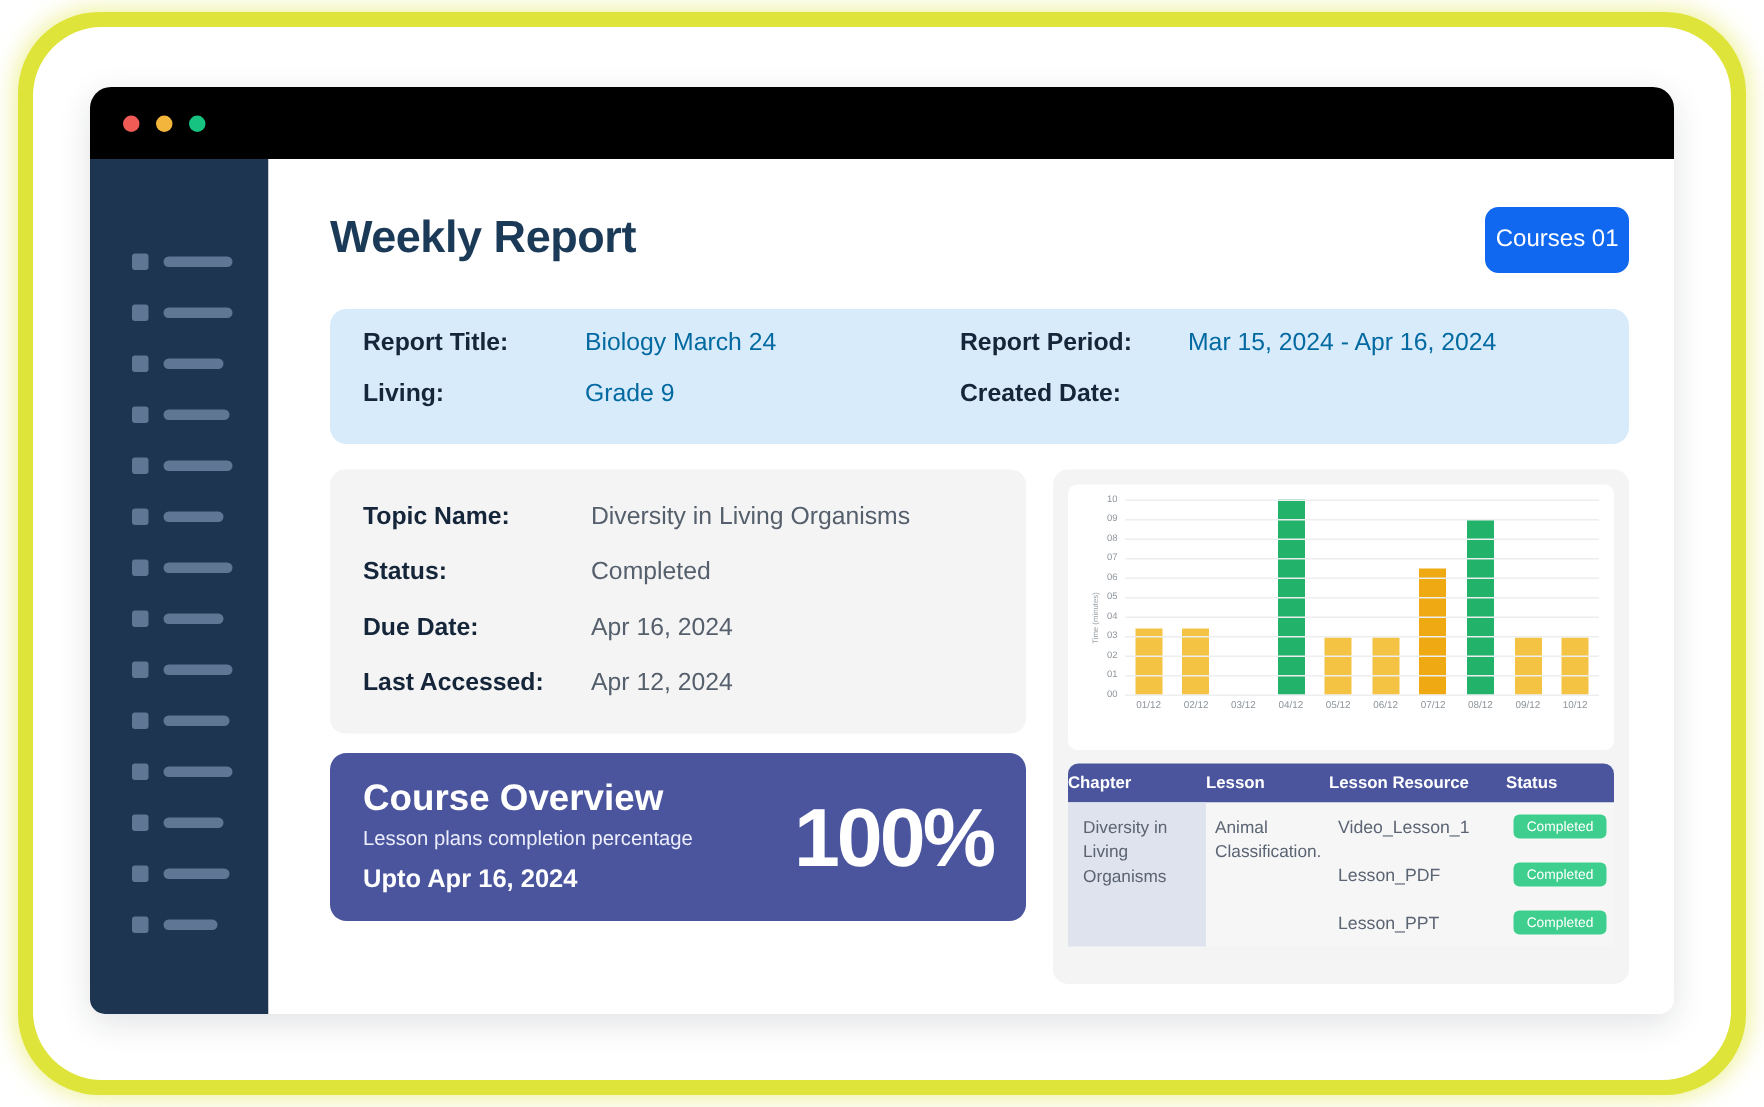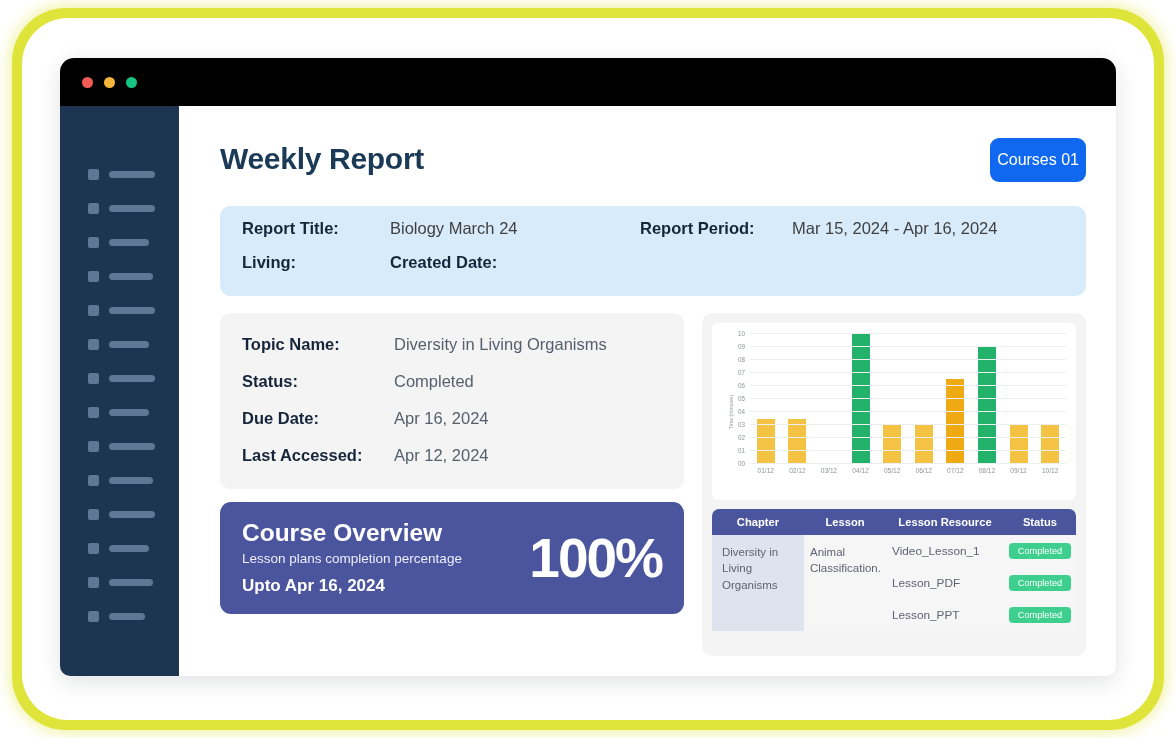--- a/index.html
+++ b/index.html
@@ -126,21 +126,21 @@
     row-gap: 15px;
     align-items: center;
   }
   .lbl {
     font-size: 16.5px;
     font-weight: bold;
     color: #16263a;
   }
   .val {
     font-size: 16.5px;
-    color: #404040;
+    color: #0369a1;
   }
 
   
   .cols {
     display: flex;
     gap: 18px;
     margin-top: 17px;
   }
   .col-left  { width: 464px; flex: 0 0 464px; }
   .col-right { flex: 1; }
@@ -268,21 +268,21 @@
   .tbl { margin-top: 9px; }
   .tbl-head {
     display: flex;
     background: #4a559e;
     border-radius: 7px 7px 0 0;
     color: #ffffff;
     font-size: 11.2px;
     font-weight: bold;
     padding: 7px 0;
   }
-  .tbl-head > div { text-align: center; }
+  .tbl-head > div { text-align: left; }
   .c1 { width: 92px; flex: 0 0 92px; }
   .c2 { width: 82px; flex: 0 0 82px; }
   .c3 { width: 118px; flex: 0 0 118px; }
   .c4 { flex: 1; }
 
   .tbl-body { display: flex; background: #f6f6f7; }
   .chapter-cell {
     background: #dfe3ee;
     font-size: 11.5px;
     color: #5b6472;
@@ -399,20 +399,21 @@
           <h1 class="page-title">Weekly Report</h1>
           <button class="courses-btn">Courses 01</button>
         </div>
 
         <section class="info-band">
           <div class="lbl">Report Title:</div>
           <div class="val">Biology March 24</div>
           <div class="lbl">Report Period:</div>
           <div class="val">Mar 15, 2024 - Apr 16, 2024</div>
           <div class="lbl">Living:</div>
+          <div class="val">Grade 9</div>
           <div class="lbl">Created Date:</div>
         </section>
 
         <div class="cols">
 
           <div class="col-left">
             <section class="detail-card">
               <div class="lbl">Topic Name:</div>
               <div class="val">Diversity in Living Organisms</div>
               <div class="lbl">Status:</div>

